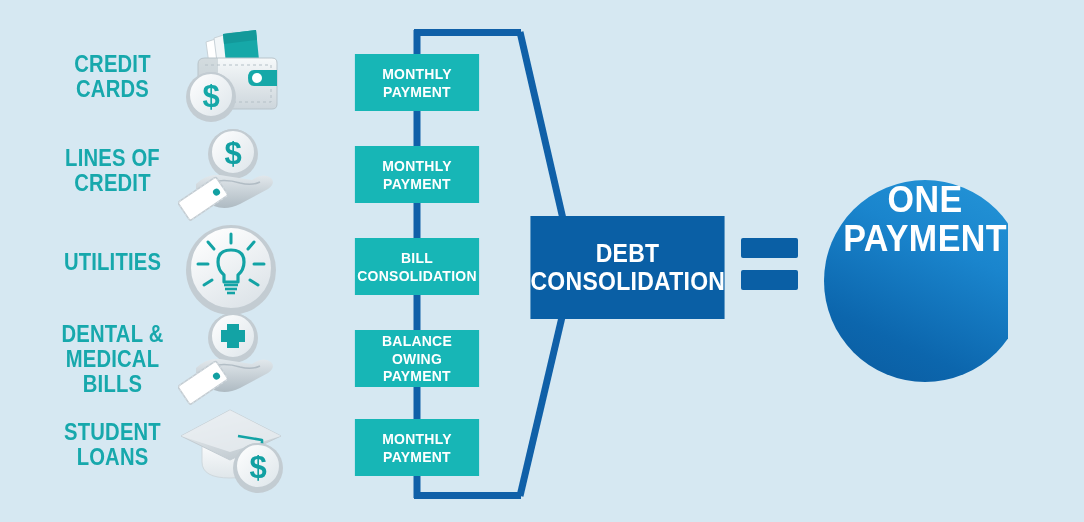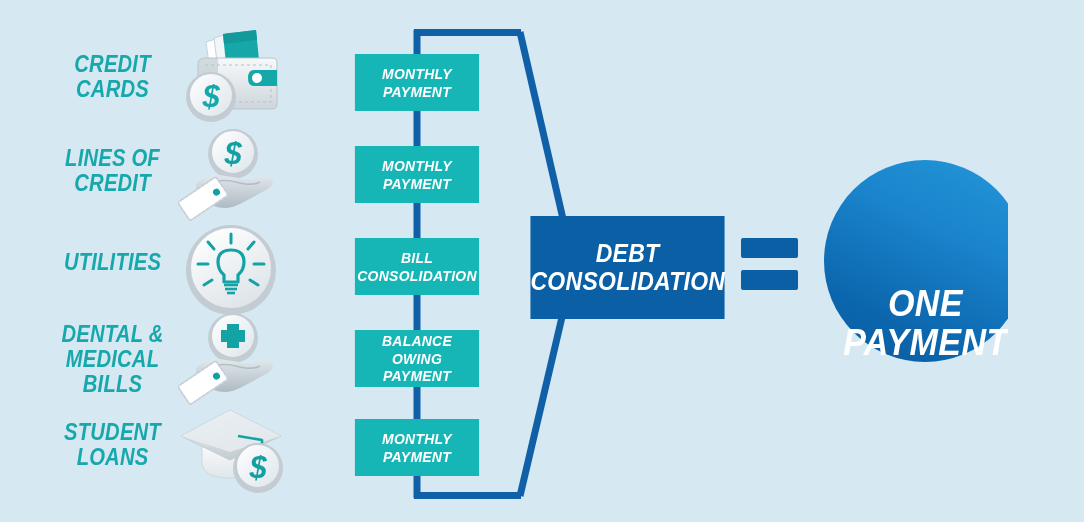--- a/index.html
+++ b/index.html
@@ -10,21 +10,20 @@
   }
   body {
     font-family: "Liberation Sans", sans-serif;
   }
   #stage {
     position: relative;
     width: 1008px;
     height: 522px;
     background: #d6e8f2;
     overflow: hidden;
-    font-style: italic;
   }
 
   
   .debt-label {
     position: absolute;
     left: 0;
     width: 225px;
     text-align: center;
     color: #17a8ac;
     font-family: "Liberation Sans Narrow", "Liberation Sans", sans-serif;
@@ -114,28 +113,28 @@
     border-radius: 2px;
     z-index: 5;
   }
   #eq-bar-top { top: 238px; }
   #eq-bar-bottom { top: 270px; }
 
   
   #one-payment {
     position: absolute;
     left: 824px;
-    top: 160px;
+    top: 180px;
     width: 202px;
     height: 202px;
     border-radius: 50%;
     background: linear-gradient(205deg, #2596d8 0%, #1a85cd 35%, #0c66ad 75%, #0a5b9f 100%);
     color: #ffffff;
     display: flex;
-    align-items: flex-end;
+    align-items: flex-start;
     justify-content: center;
     text-align: center;
     z-index: 5;
   }
   #one-payment .op-text {
     font-family: "Liberation Sans Narrow", "Liberation Sans", sans-serif;
     font-weight: bold;
     font-size: 37px;
     line-height: 1.06;
     letter-spacing: 0.5px;

